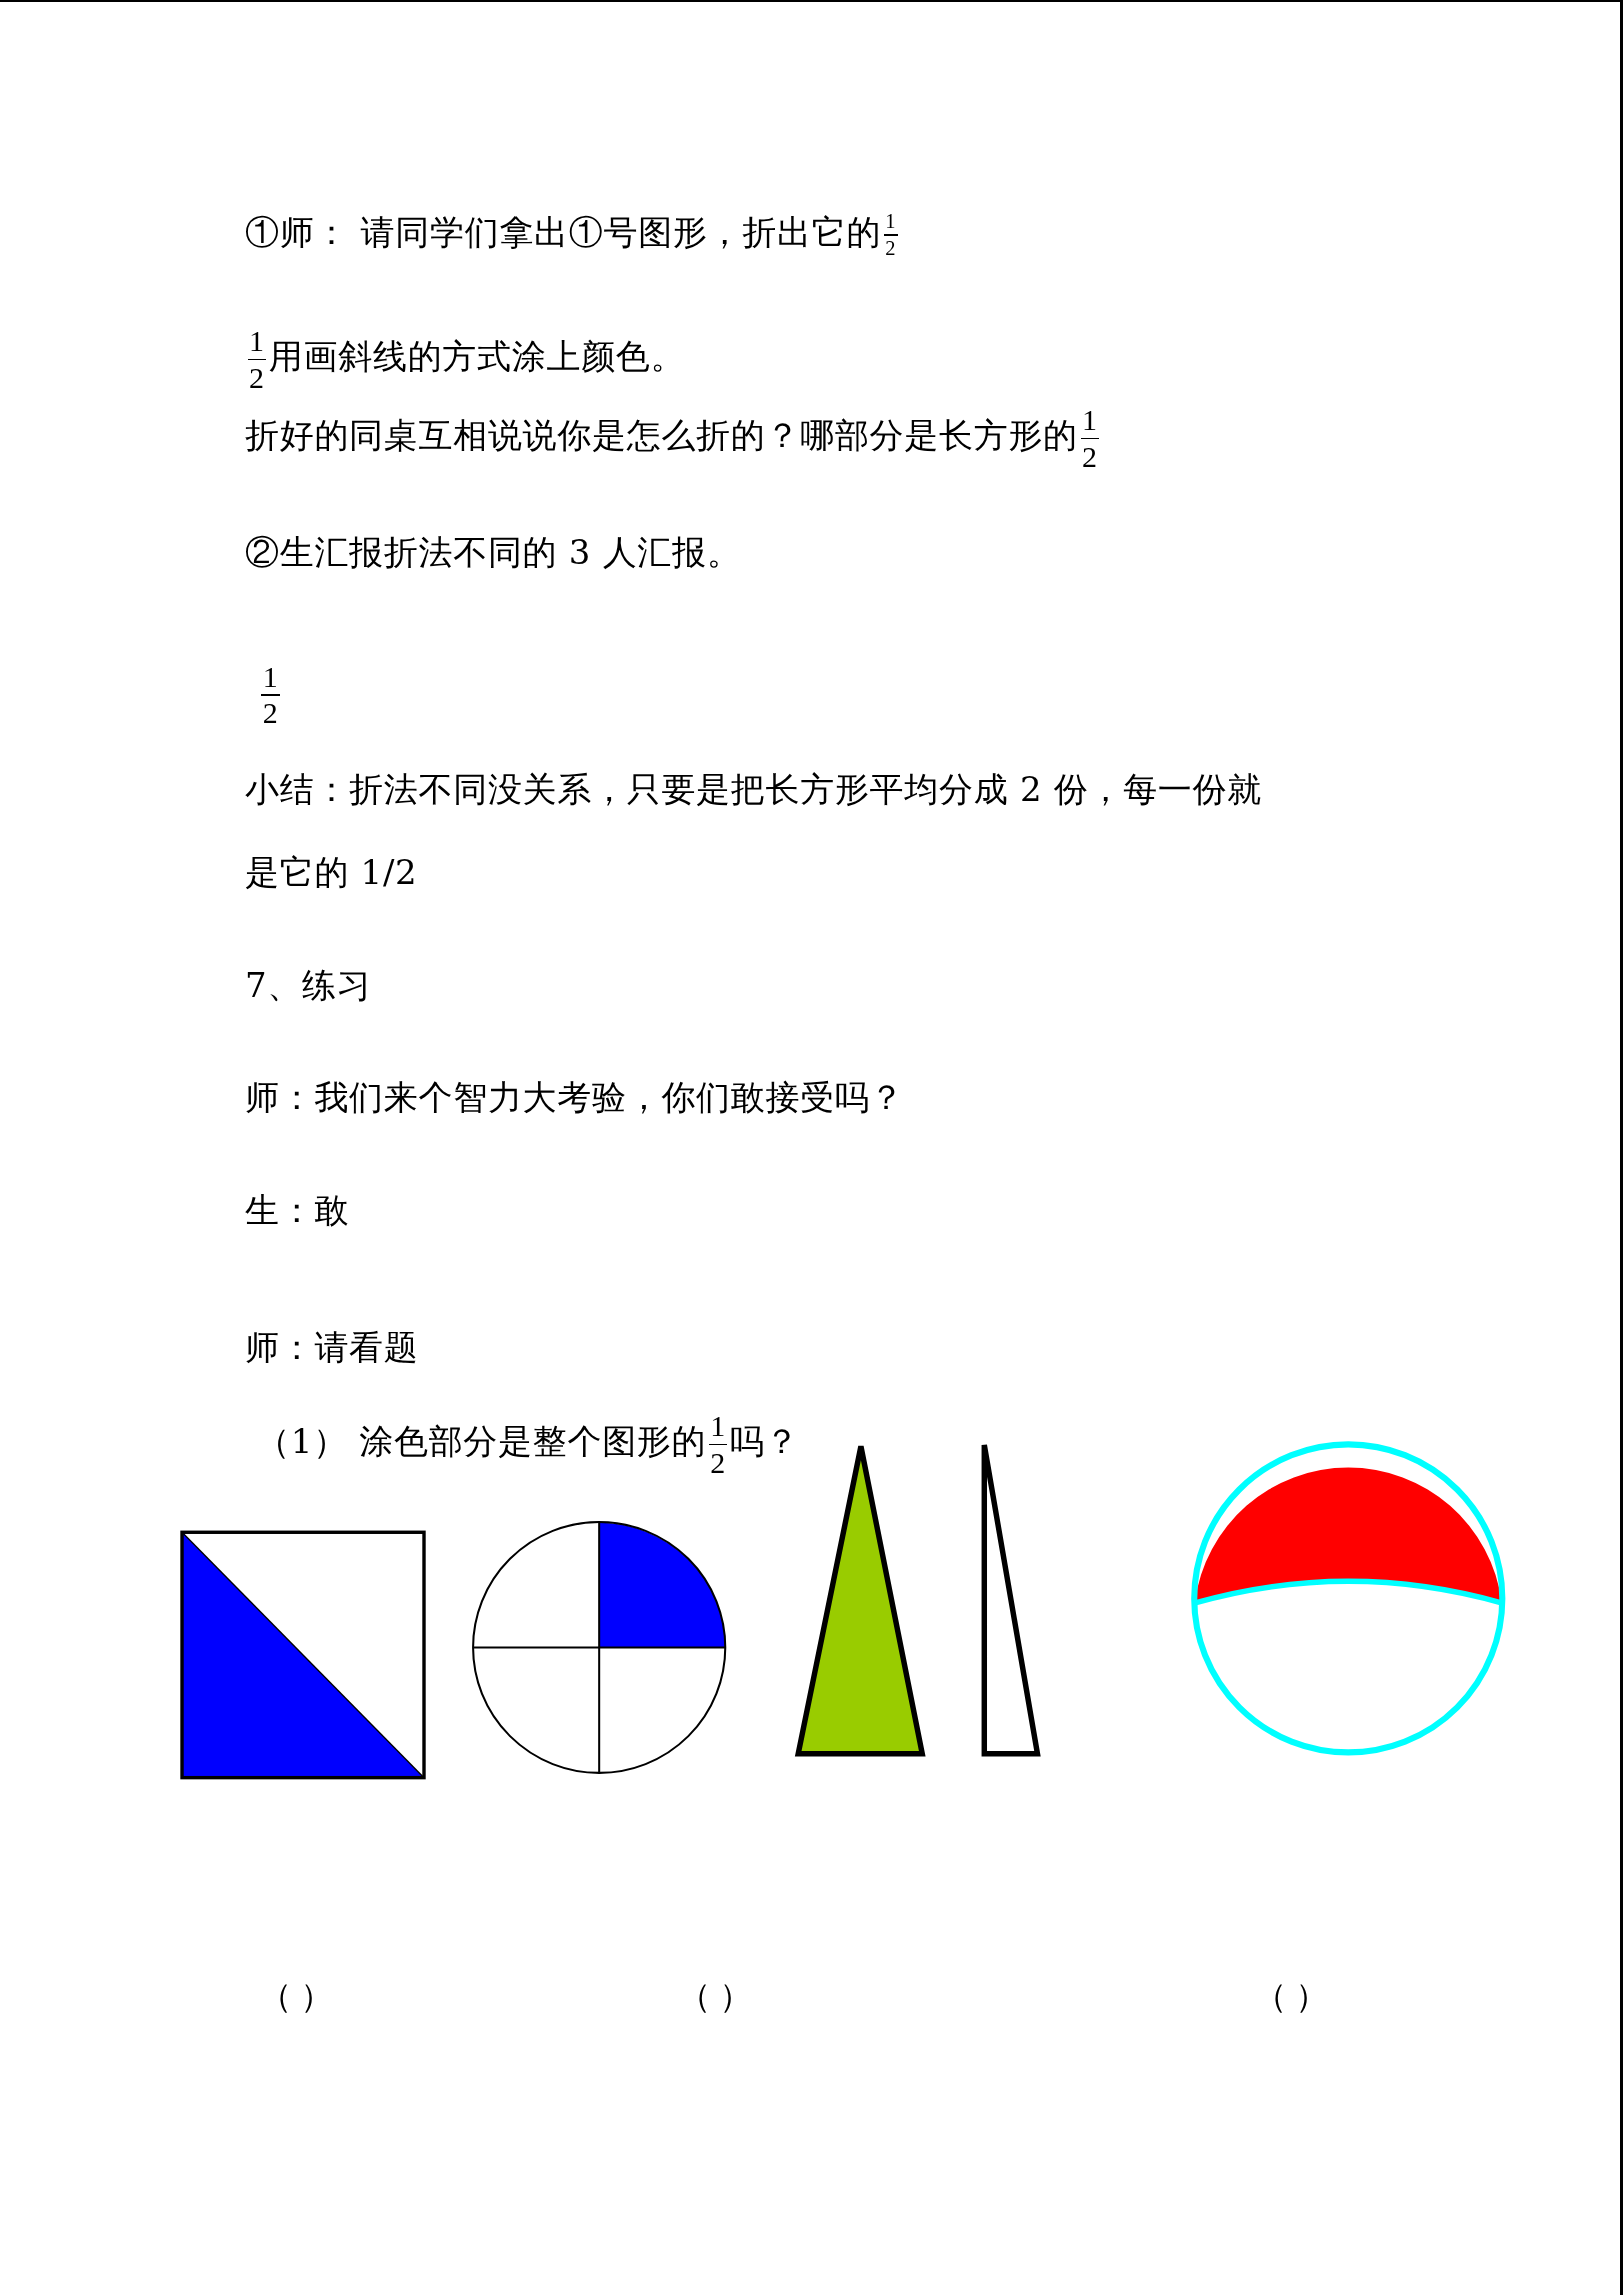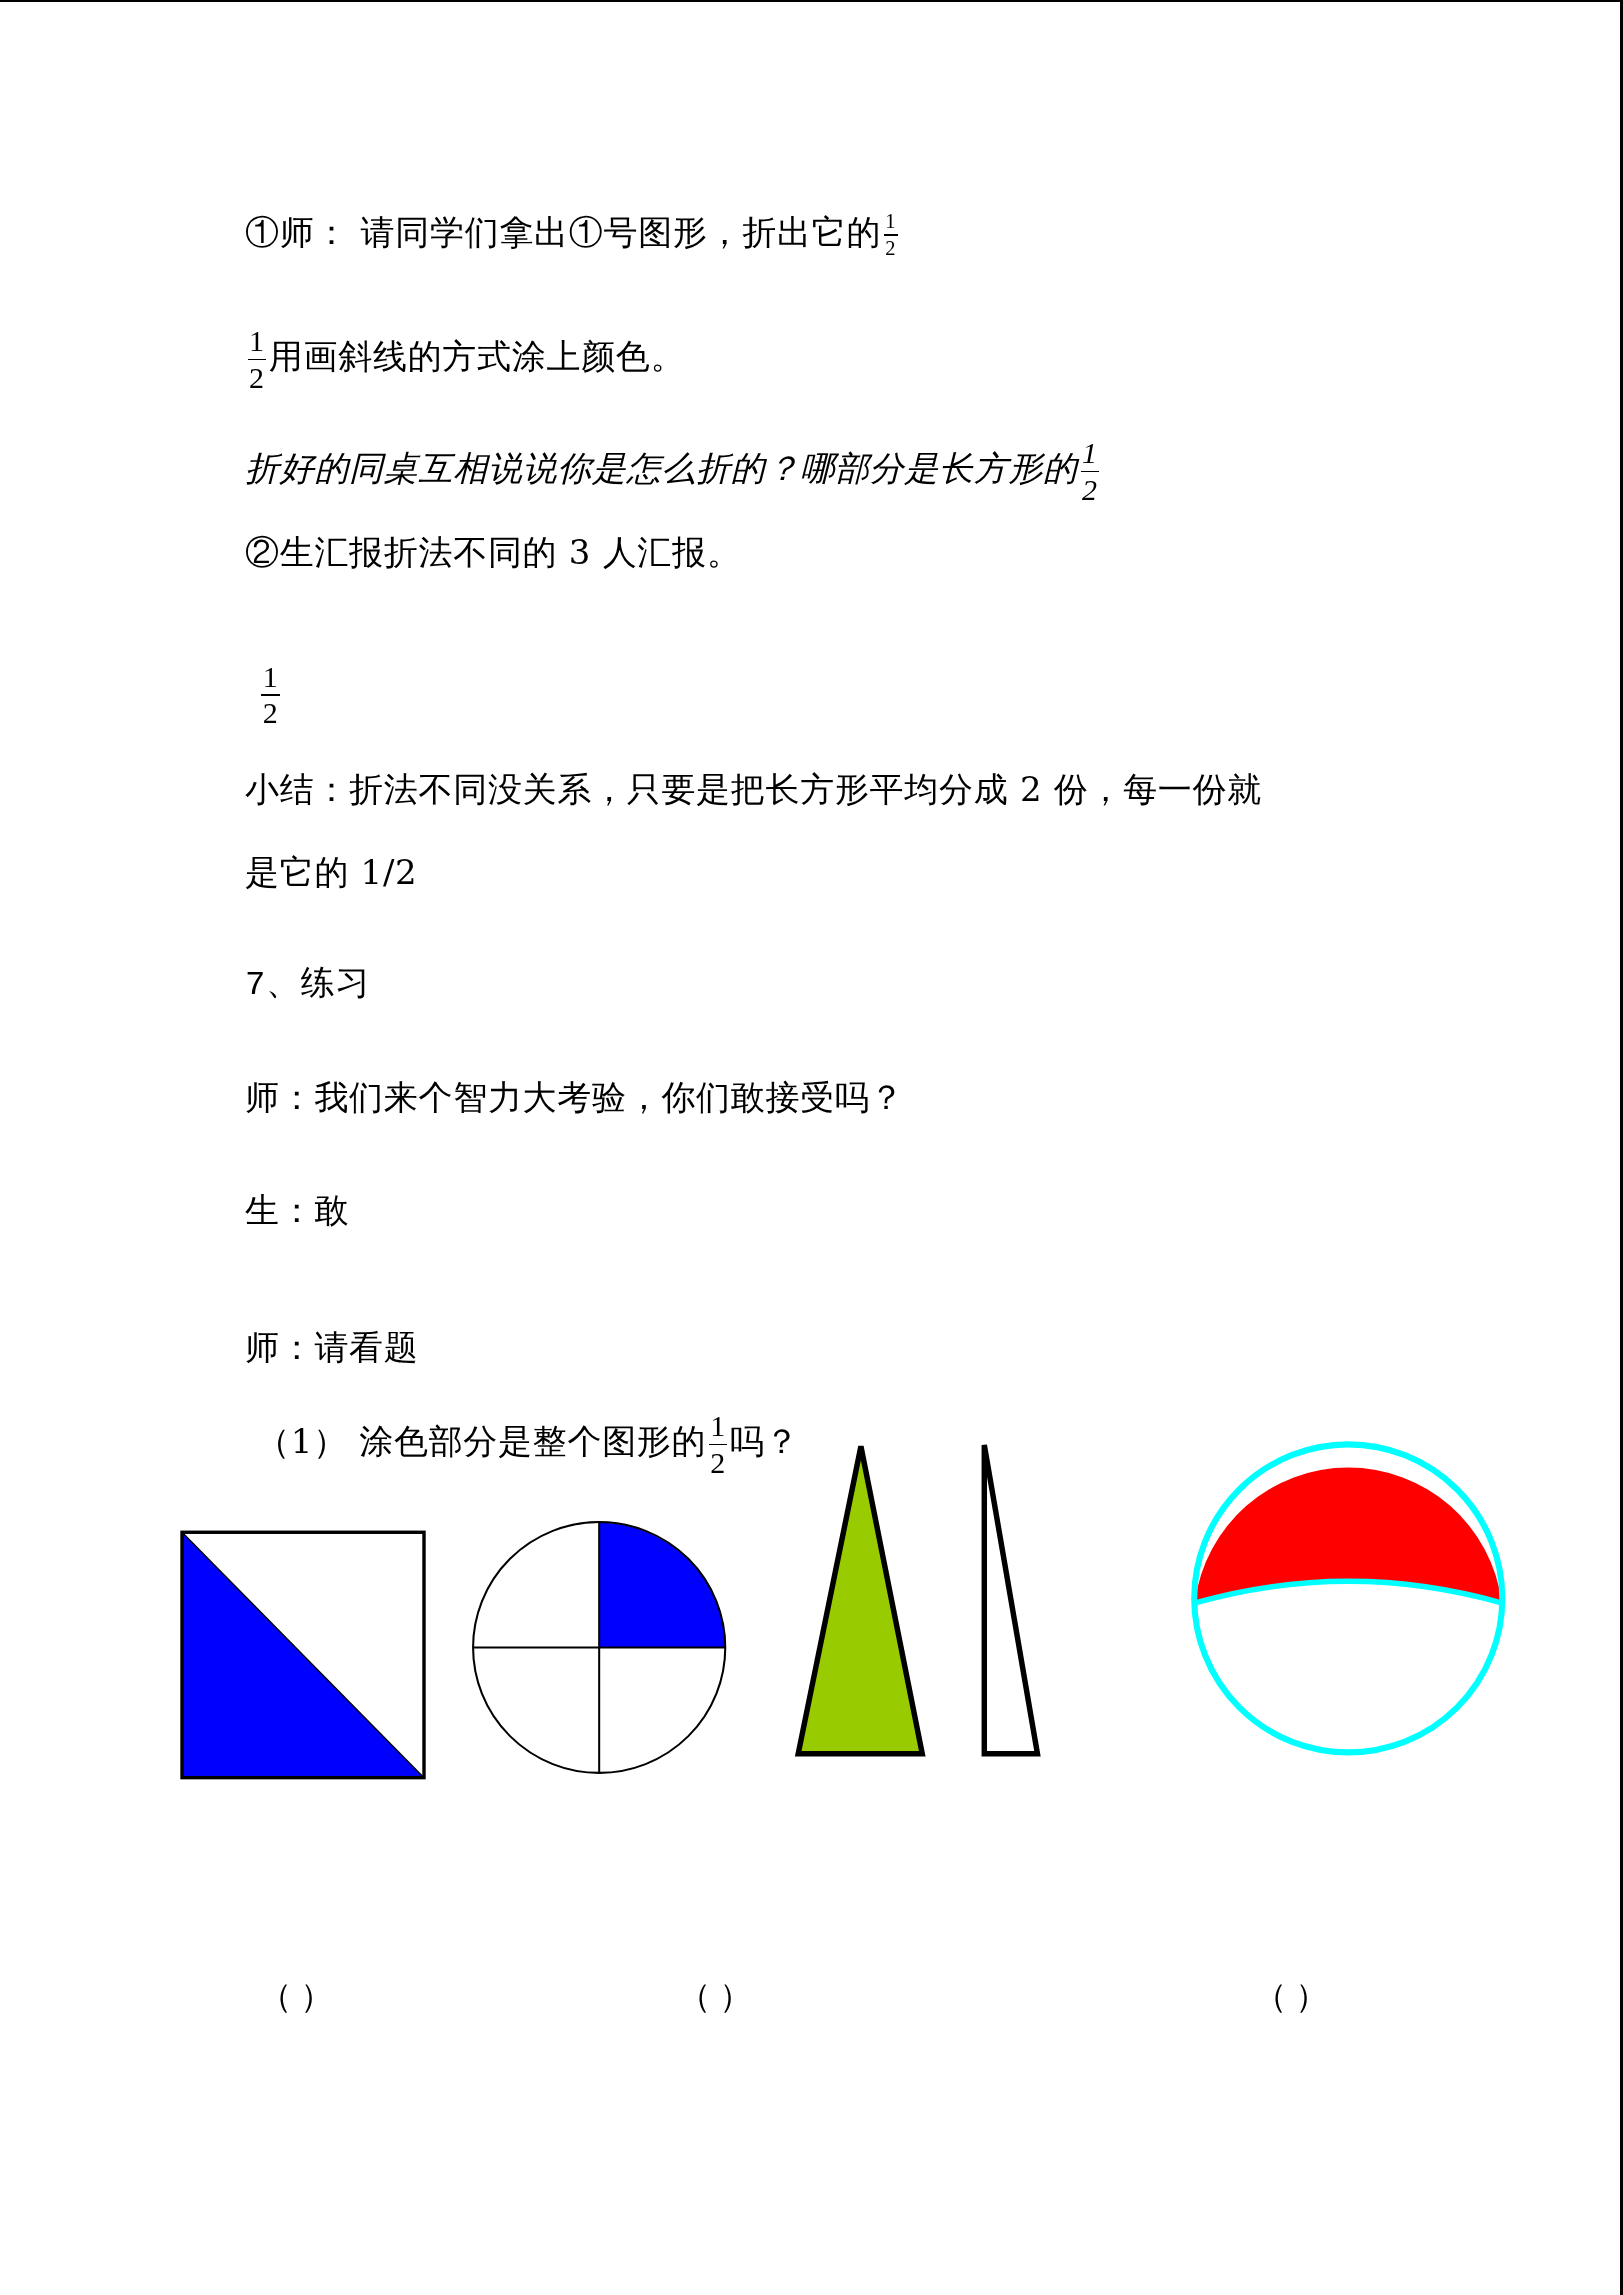--- a/index.html
+++ b/index.html
@@ -43,21 +43,21 @@
 </div>
 
 <div class="line" style="top:326px;">
   <span class="frac mid">
       <span class="num">1</span>
       <span class="bar"></span>
       <span class="den">2</span>
     </span><span>用画斜线的方式涂上颜色。</span>
 </div>
 
-<div class="line" style="top:438px;font-style:italic;">
+<div class="line" style="top:405px;">
   <span>折好的同桌互相说说你是怎么折的？哪部分是长方形的</span><span class="frac mid">
       <span class="num">1</span>
       <span class="bar"></span>
       <span class="den">2</span>
     </span>
 </div>
 
 <div class="line" style="top:532px;">
   <span>②生汇报折法不同的 3 人汇报。</span>
 </div>
@@ -71,21 +71,21 @@
 </div>
 
 <div class="line" style="top:769px;">
   <span>小结：折法不同没关系，只要是把长方形平均分成 2 份，每一份就</span>
 </div>
 
 <div class="line" style="top:852px;">
   <span>是它的 1/2</span>
 </div>
 
-<div class="line" style="top:965px;font-family:Liberation Mono, monospace;">
+<div class="line" style="top:965px;">
   <span>7、练习</span>
 </div>
 
 <div class="line" style="top:1077px;">
   <span>师：我们来个智力大考验，你们敢接受吗？</span>
 </div>
 
 <div class="line" style="top:1190px;">
   <span>生：敢</span>
 </div>

